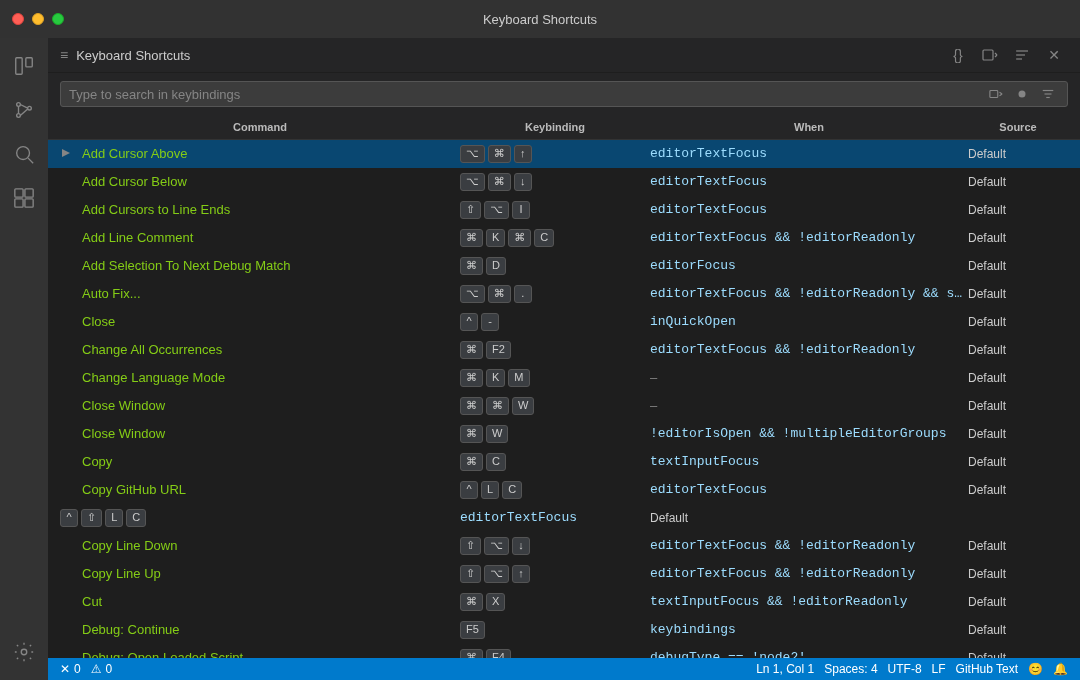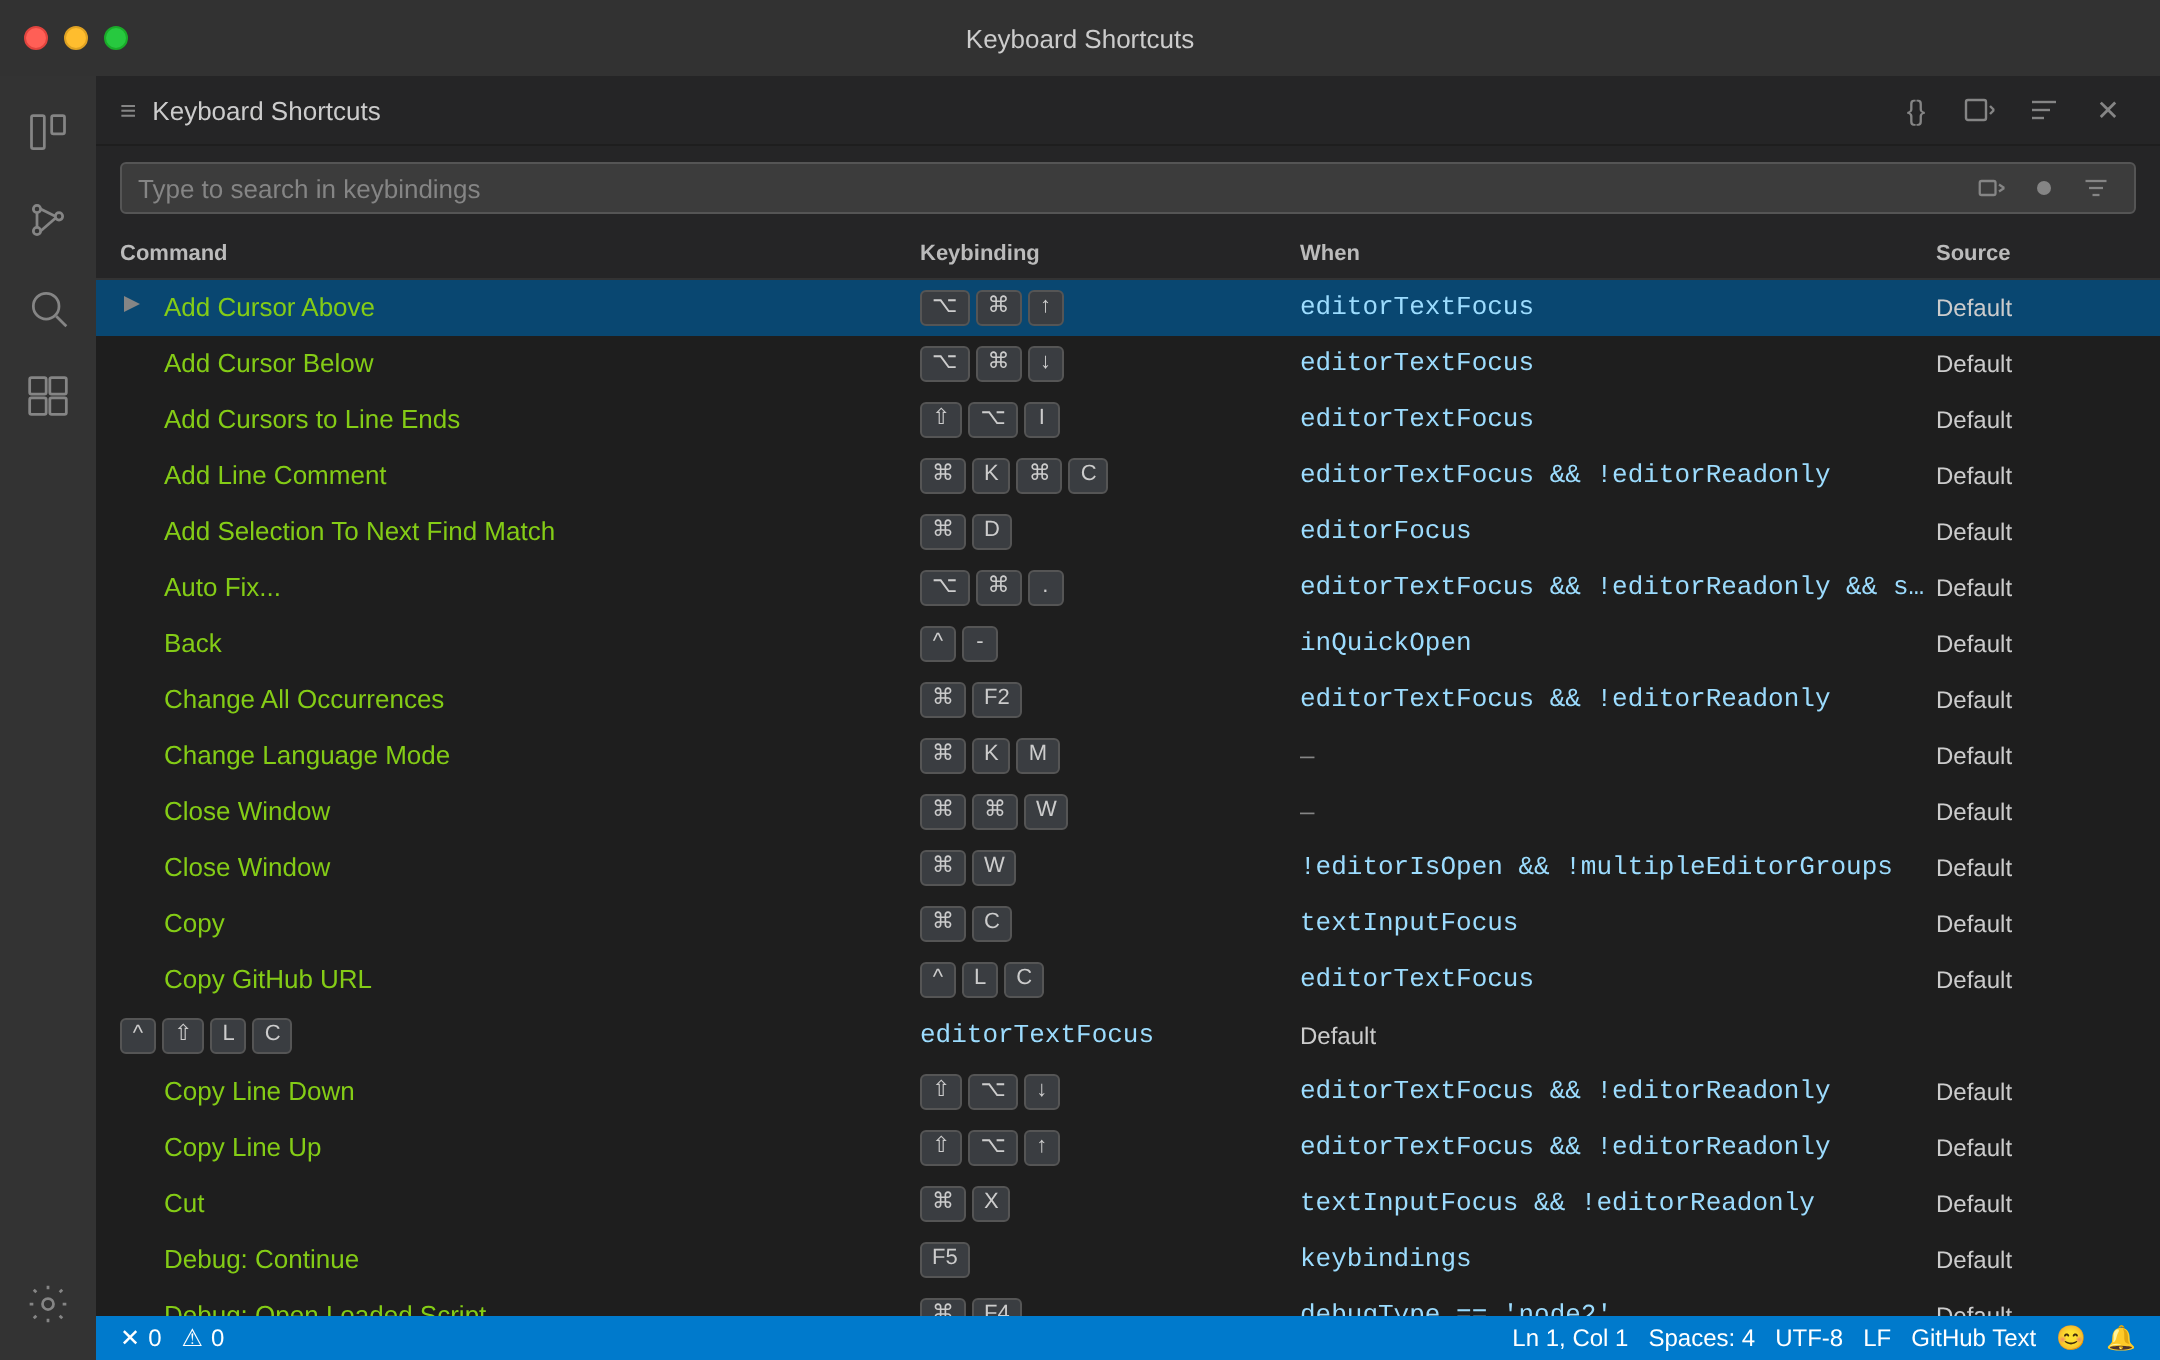--- a/index.html
+++ b/index.html
@@ -190,20 +190,21 @@
       position: sticky;
       top: 0;
       z-index: 10;
     }
     .table-header-cell {
       font-size: 11px;
       font-weight: 600;
       color: #bbbbbb;
       text-transform: none;
       letter-spacing: 0;
+      text-align: center;
     }
 
     .table-row {
       display: grid;
       grid-template-columns: 400px 190px 1fr 100px;
       padding: 4px 12px;
       align-items: center;
       min-height: 28px;
       cursor: pointer;
       border-bottom: 1px solid transparent;
@@ -461,21 +462,21 @@
               <span class="kbd">K</span>
               <span class="kbd">⌘</span>
               <span class="kbd">C</span>
             </div>
             <div class="when-cell">editorTextFocus &amp;&amp; !editorReadonly</div>
             <div class="source-cell">Default</div>
           </div>
           <div class="table-row">
             <div class="cmd-cell">
               <span style="width: 14px;"></span>
-              <span>Add Selection To Next Find Match</span>
+              <span>Add Selection To Next Debug Match</span>
             </div>
             <div class="keybinding-cell">
               <span class="kbd">⌘</span>
               <span class="kbd">D</span>
             </div>
             <div class="when-cell">editorFocus</div>
             <div class="source-cell">Default</div>
           </div>
           <div class="table-row">
             <div class="cmd-cell">
@@ -486,21 +487,21 @@
               <span class="kbd">⌥</span>
               <span class="kbd">⌘</span>
               <span class="kbd">.</span>
             </div>
             <div class="when-cell">editorTextFocus &amp;&amp; !editorReadonly &amp;&amp; supportedCo...</div>
             <div class="source-cell">Default</div>
           </div>
           <div class="table-row">
             <div class="cmd-cell">
               <span style="width: 14px;"></span>
-              <span>Back</span>
+              <span>Close</span>
             </div>
             <div class="keybinding-cell">
               <span class="kbd">^</span>
               <span class="kbd">-</span>
             </div>
             <div class="when-cell">inQuickOpen</div>
             <div class="source-cell">Default</div>
           </div>
           <div class="table-row">
             <div class="cmd-cell">

